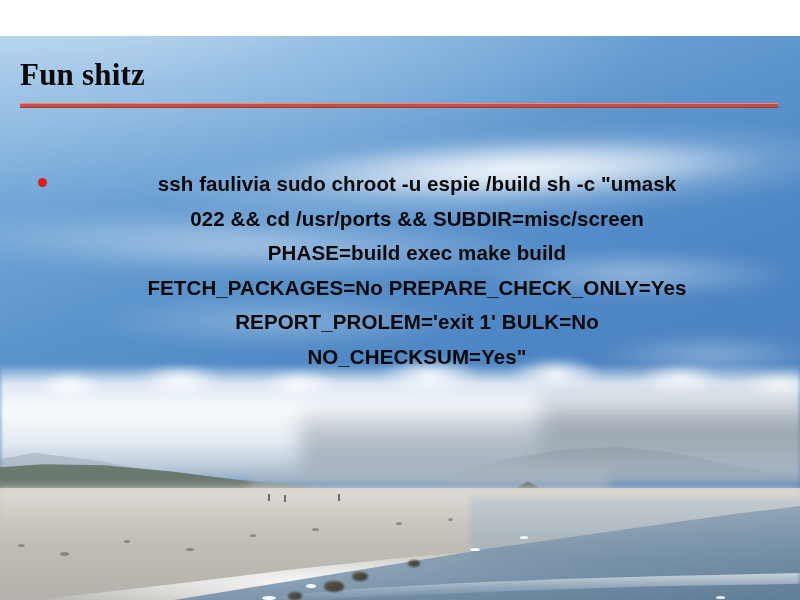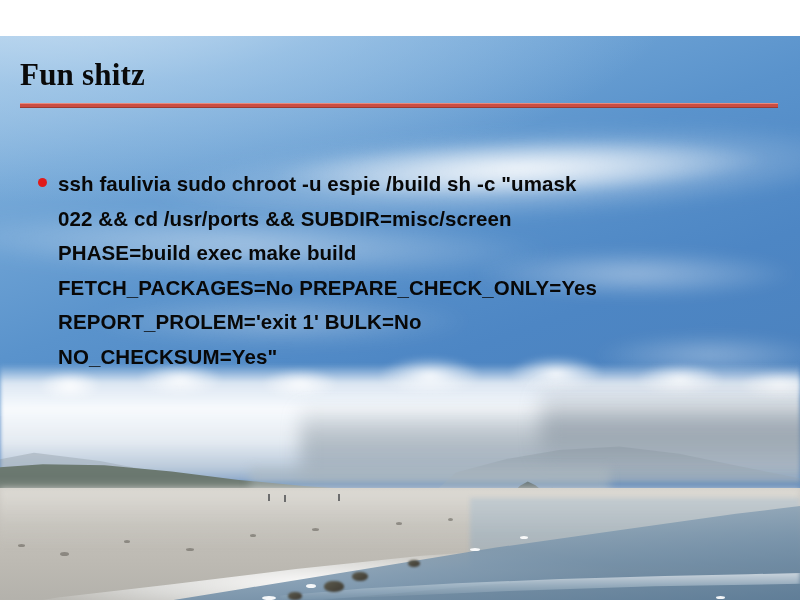--- a/index.html
+++ b/index.html
@@ -223,21 +223,21 @@
   .title-rule {
     position:absolute; left:20px; top:67px;
     width:758px; height:5px;
     background:#cb4d42;
     border-top:1px solid #e88a7e;
     border-bottom:1px solid #9c3a31;
   }
   .body {
     position:absolute; left:36px; top:131px; width:740px;
   }
-  .bullet-row { position:relative; }
+  .bullet-row { position:relative;text-align:center; }
   .bullet-dot {
     position:absolute; left:2px; top:11px;
     width:9px; height:9px;
     border-radius:50%;
     background:#e01b1b;
   }
   .bullet-text {
     margin:0;
     padding-left:22px;
     font-family:"Liberation Sans", sans-serif;

